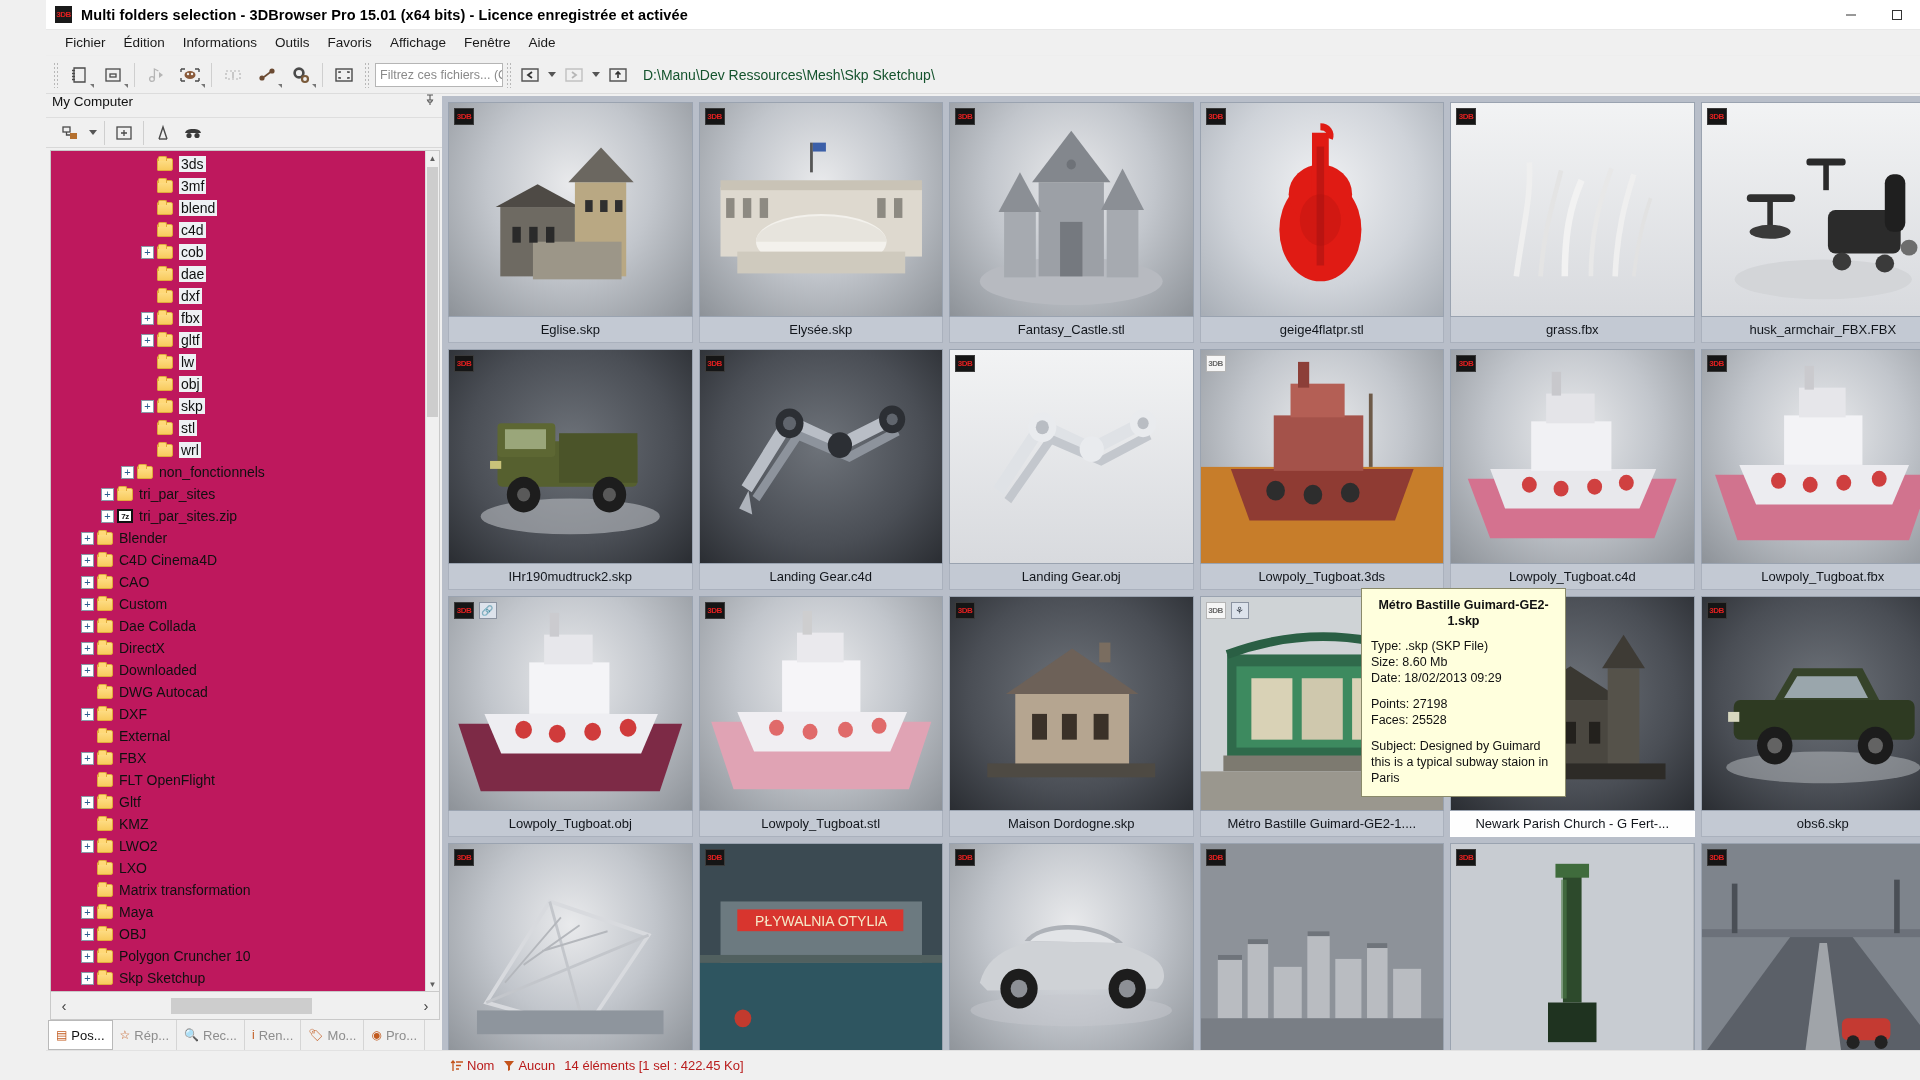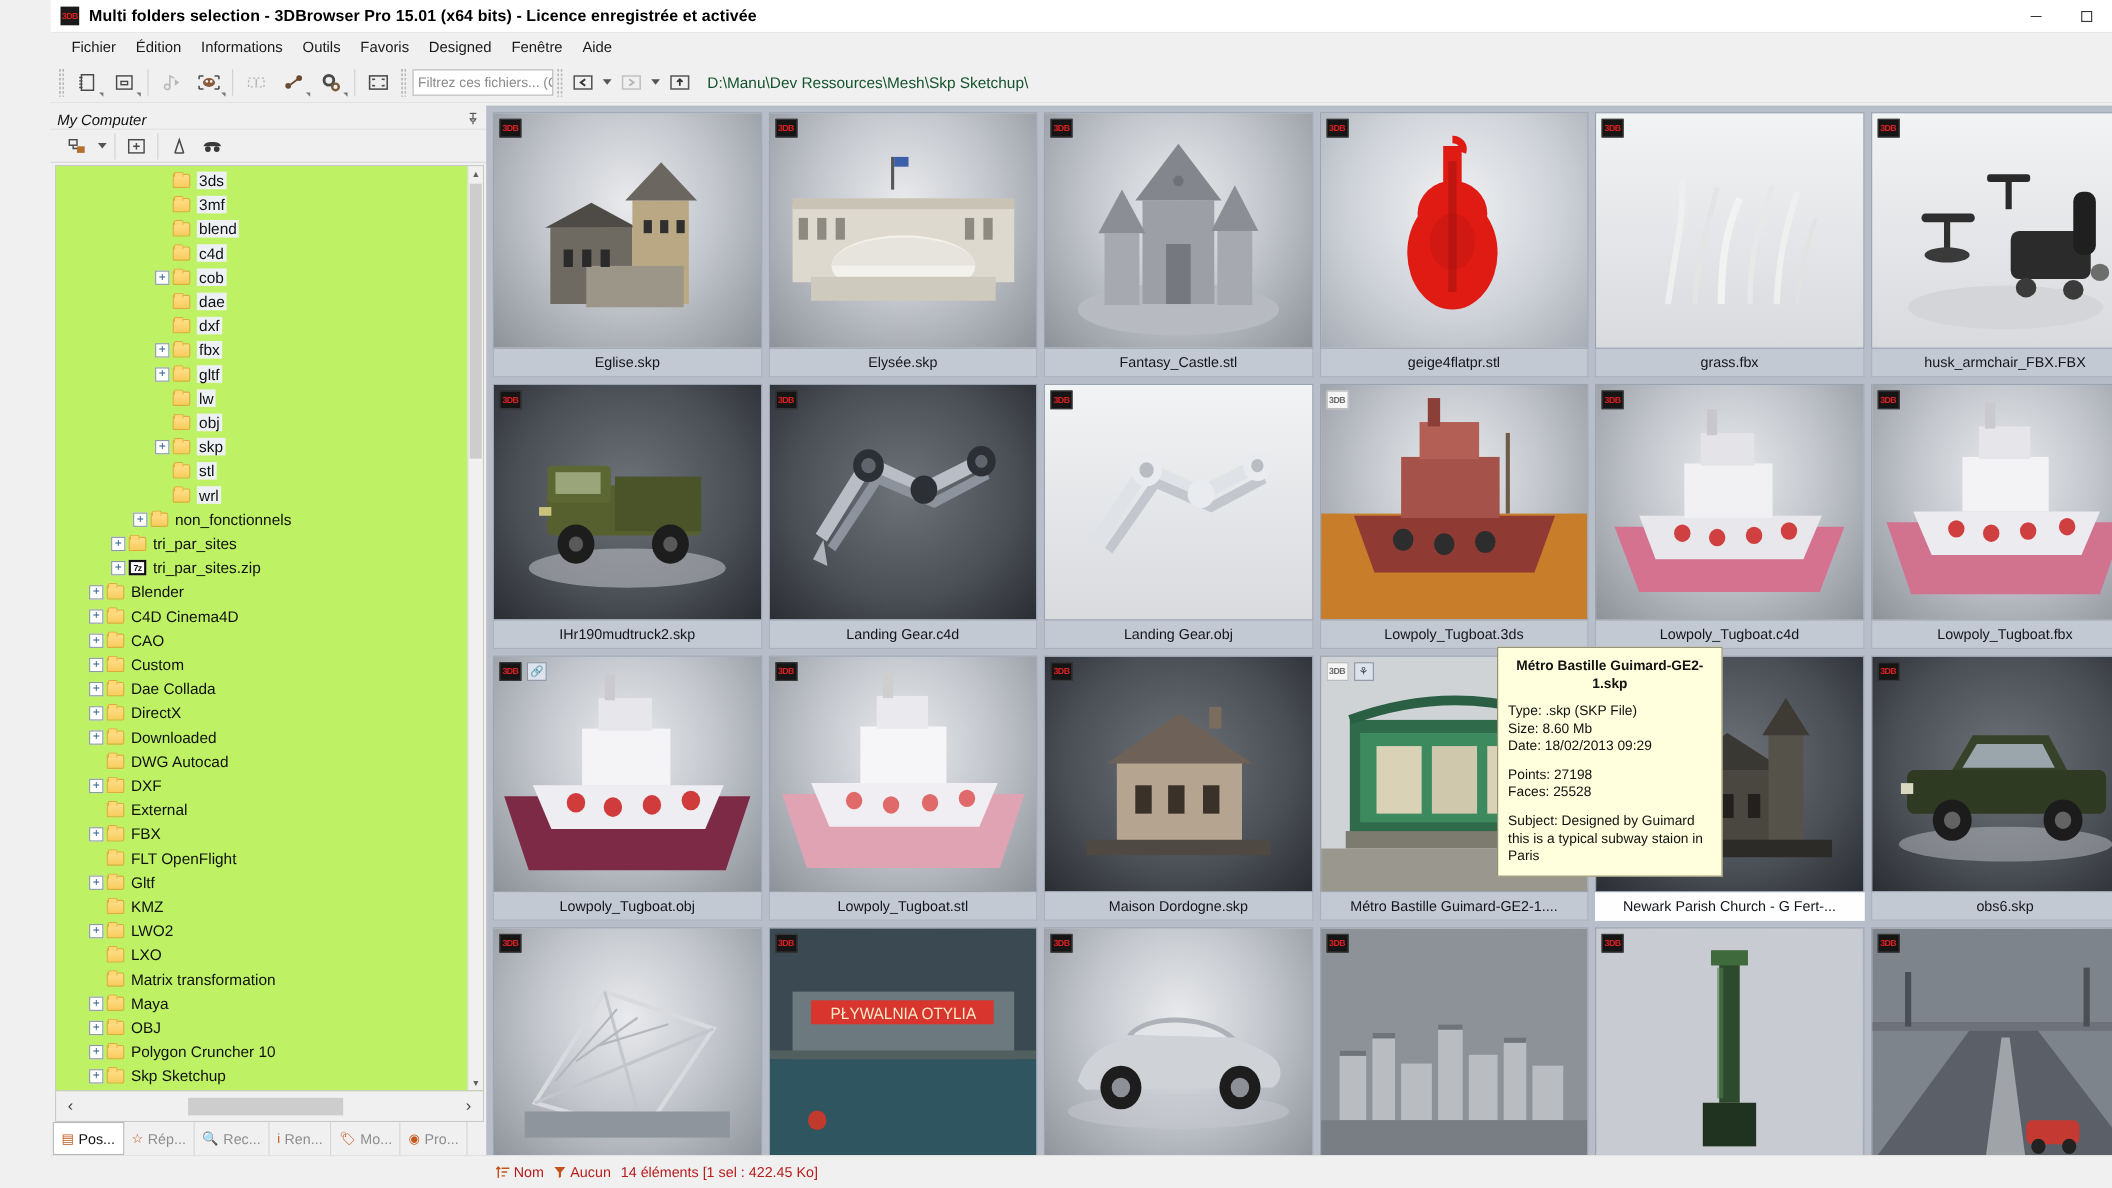--- a/index.html
+++ b/index.html
@@ -69,31 +69,31 @@
     font-size: 14px; color: #14532d; background: #f0f0f0;
   }
   .path-caret { width: 22px; height: 30px; display:flex;align-items:center;justify-content:center; }
 
   
   .body { flex: 1; display: flex; min-height: 0; background: #f0f0f0; }
 
   
   .left { width: 396px; display: flex; flex-direction: column; flex: none; background:#f0f0f0; }
   .panel-cap {
-    height: 24px; background: #f0f0f0; display: flex; align-items: flex-end;
-    padding: 0 6px; font-size: 13.5px; color: #111; border-bottom: 1px solid #dedede; font-style: italic;
+    height: 24px; background: #f0f0f0; display: flex; align-items: flex-start;
+    padding: 0 6px; font-size: 13.5px; color: #111; border-bottom: 1px solid #dedede;
   }
   .panel-cap .pin { margin-left: auto; color: #555; font-size: 13px; }
   .tree-tools {
     height: 30px; background: #f0f0f0; display: flex; align-items: center;
     border-bottom: 1px solid #d8d8d8; padding-left: 10px;
   }
   .ttbtn { width: 30px; height: 26px; display:flex;align-items:center;justify-content:center; color:#4a4a4a; position:relative;}
   .tree {
-    flex: 1; background: #bef264; border: 1px solid #c9c9c9; margin: 2px 2px 0 4px;
+    flex: 1; background: #be185d; border: 1px solid #c9c9c9; margin: 2px 2px 0 4px;
     position: relative; overflow: hidden; padding-left: 36px;
   }
   .tree-inner { position: absolute; inset: 0 14px 0 0; overflow: hidden; padding-top: 2px; }
   .trow { height: 22px; display: flex; align-items: center; font-size: 14px; color: #101010; white-space: nowrap; position: relative;}
   .trow .ind { flex: none; }
   .exp {
     width: 13px; height: 13px; border: 1px solid #8a9aa8; background: #fff;
     display: flex; align-items: center; justify-content: center;
     font-size: 11px; line-height: 9px; color: #2b5f8e; flex: none; margin-right: 3px;
   }
@@ -230,21 +230,21 @@
         </svg>
     </div>
   </div>
 
   <div class="menubar" id="menubar">
       <div class="menu-item">Fichier</div>
       <div class="menu-item">Édition</div>
       <div class="menu-item">Informations</div>
       <div class="menu-item">Outils</div>
       <div class="menu-item">Favoris</div>
-      <div class="menu-item">Designed</div>
+      <div class="menu-item">Affichage</div>
       <div class="menu-item">Fenêtre</div>
       <div class="menu-item">Aide</div>
     </div>
 
   <div class="toolbar">
     <div class="grip"></div>
 
     <div class="tbtn">
       <svg width="20" height="20" viewBox="0 0 20 20">
           <path d="M5 3h11v14H5z" fill="none" stroke="#4a4a4a" stroke-width="1.3"></path>

